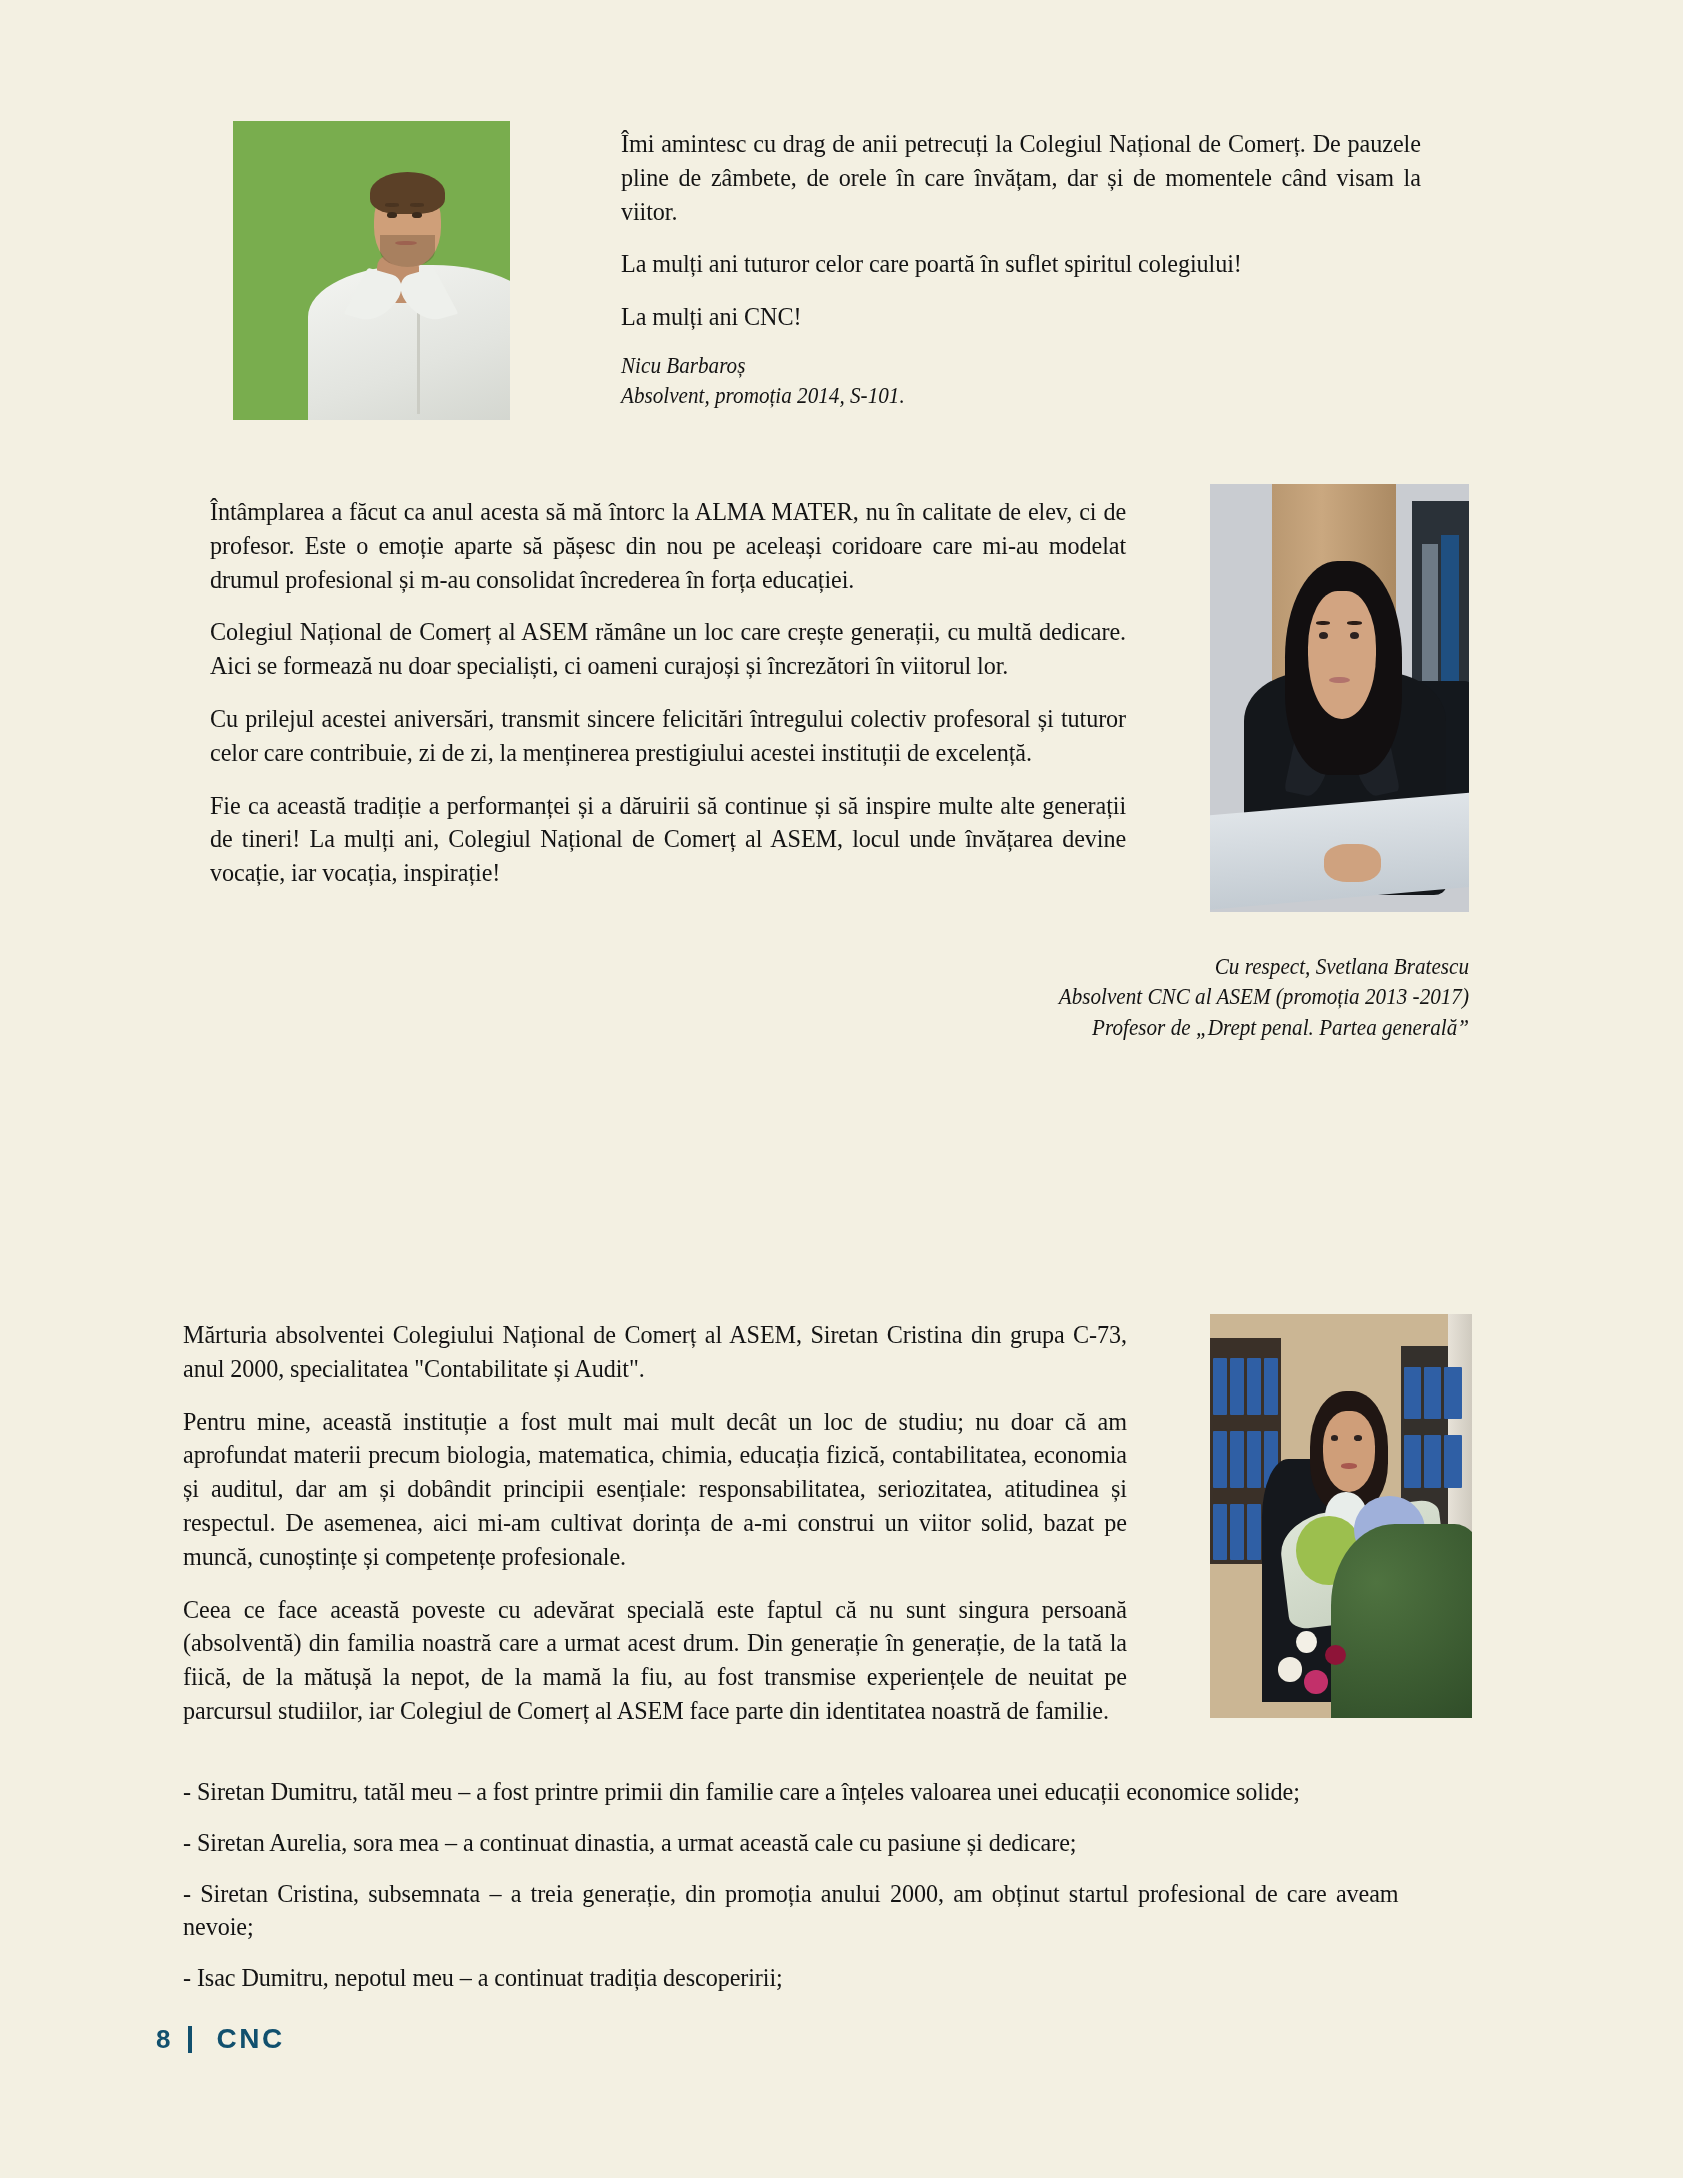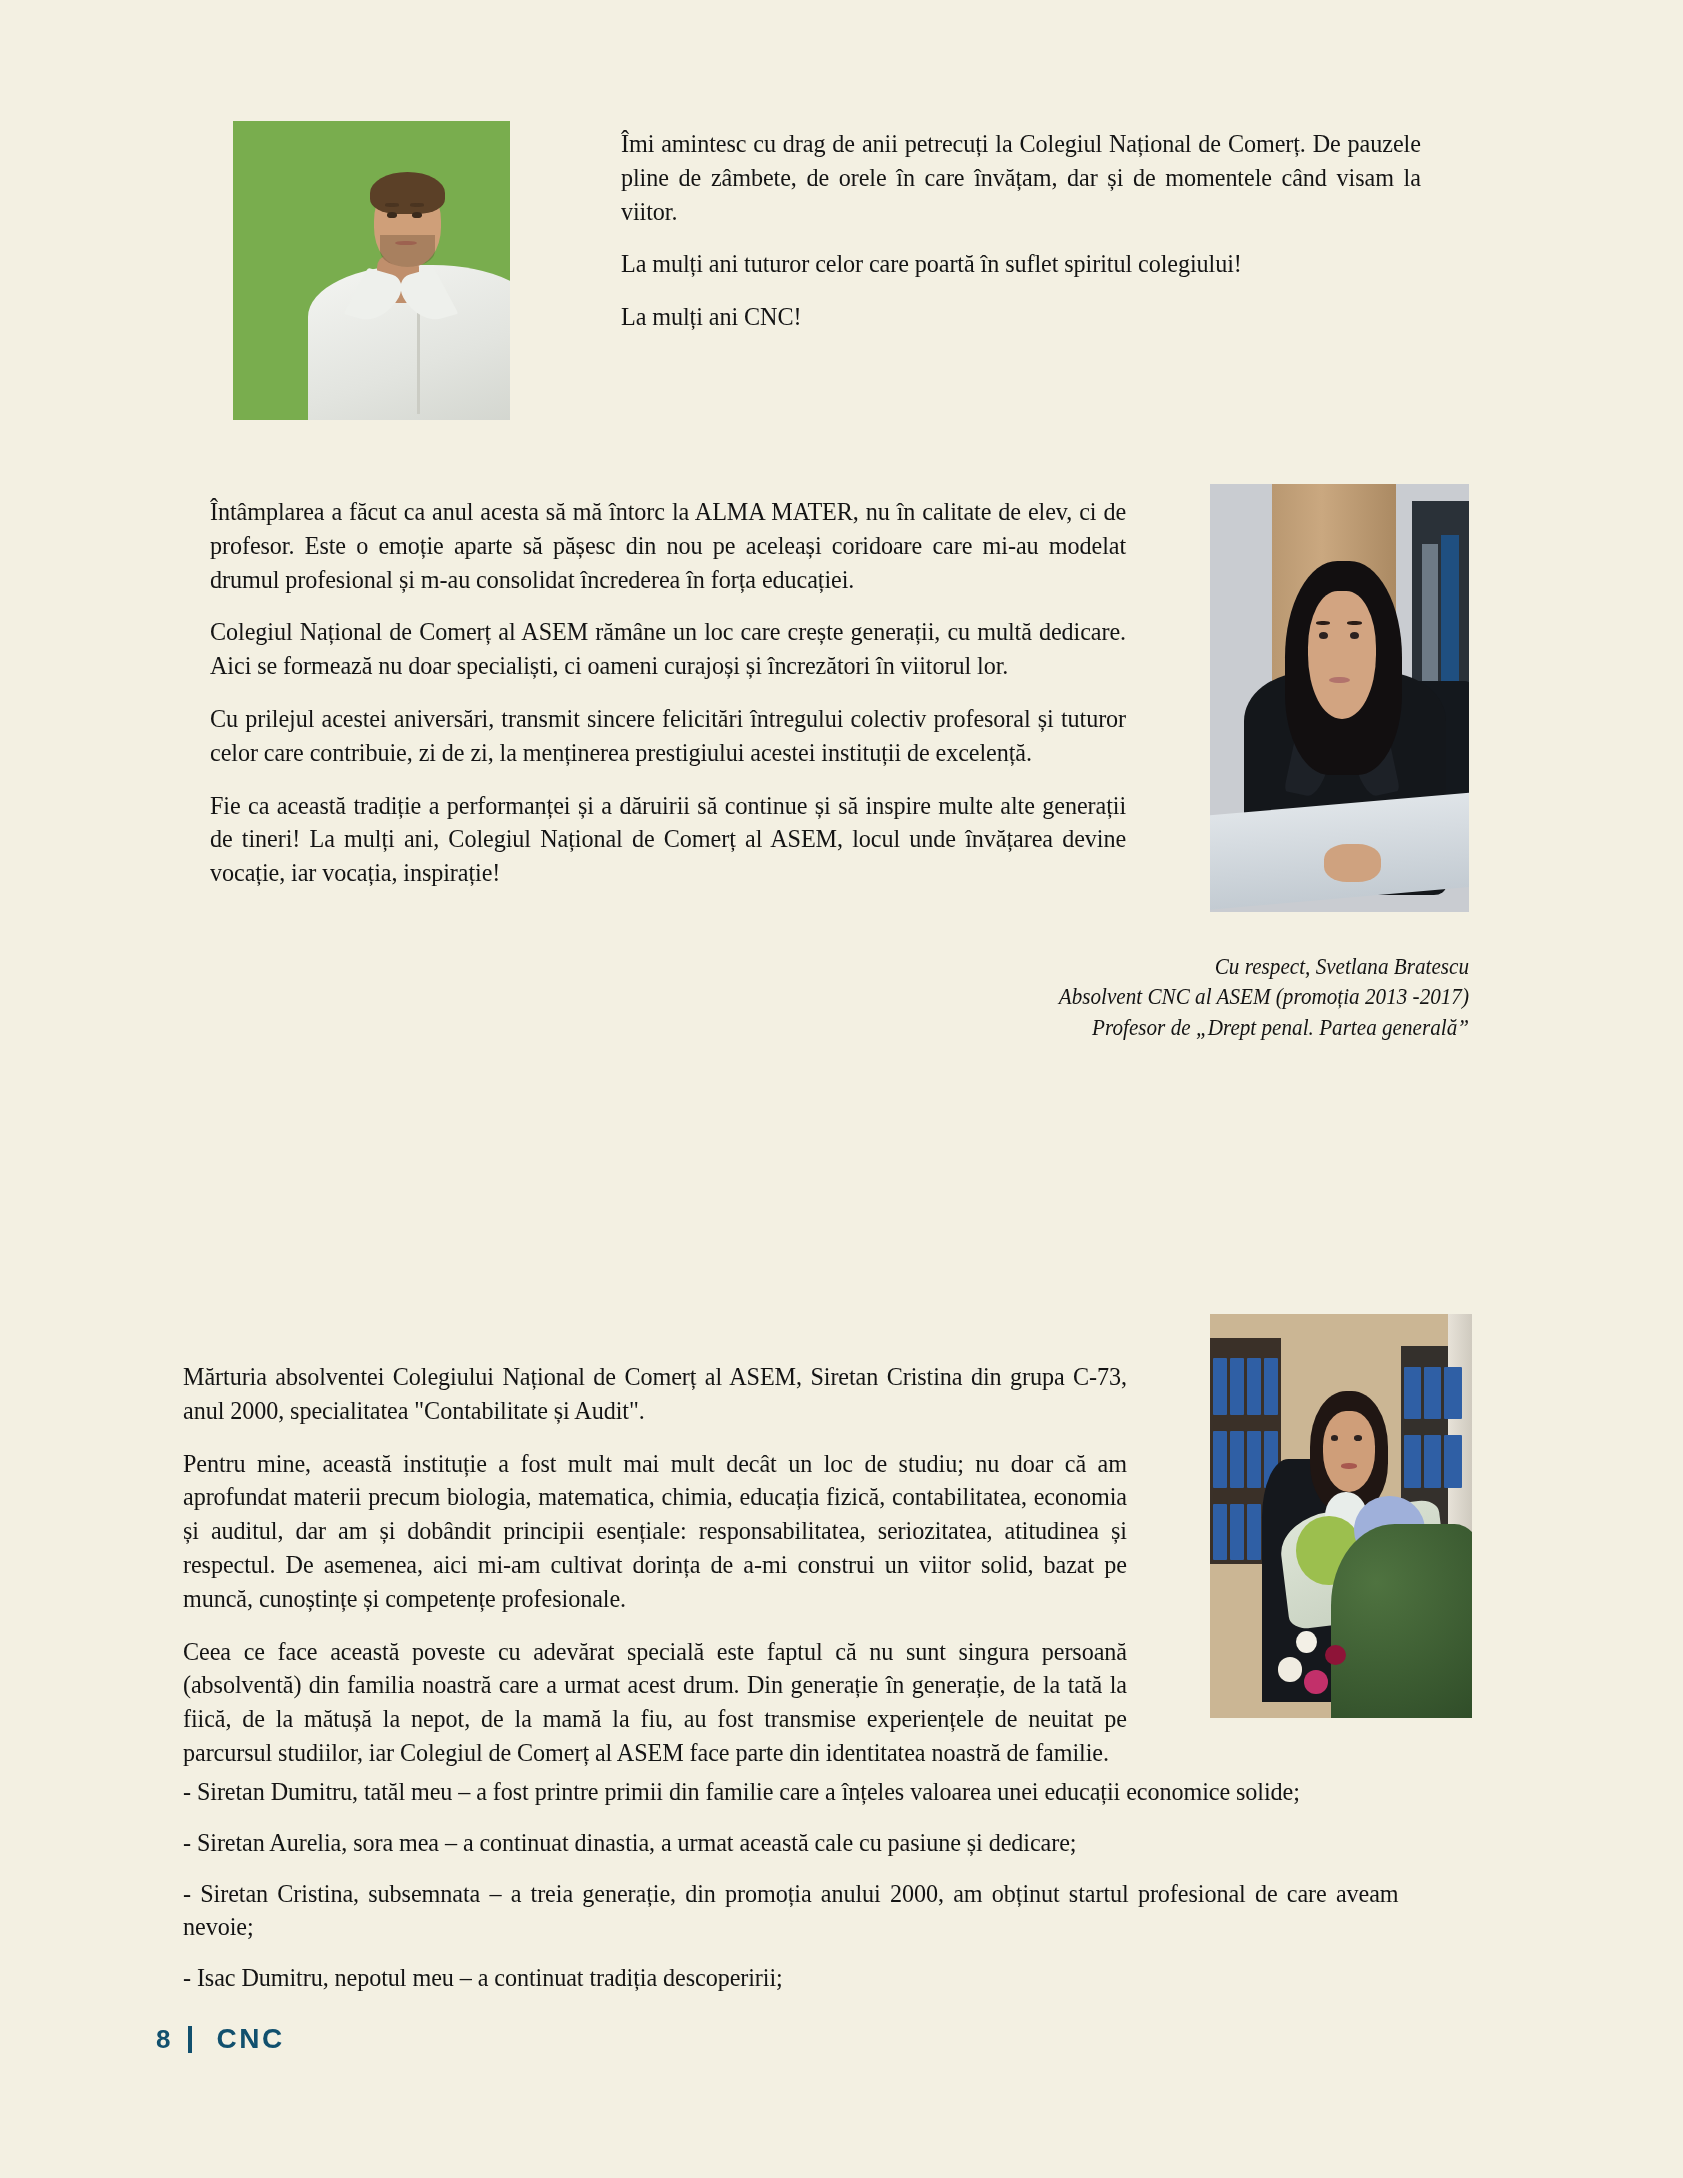--- a/index.html
+++ b/index.html
@@ -117,21 +117,21 @@
     font-size: 27px;
     color: #141414;
     margin: 22px 0 0 0;
     display: inline-block;
     transform: scaleX(0.94);
   }
 
   
   .art3-col {
     position: absolute;
-    left: 183px; top: 1360px;
+    left: 183px; top: 1318px;
     width: 1015px;
   }
   .photo-3 {
     left: 1210px; top: 1314px;
     width: 262px; height: 404px;
   }
   .art3-list {
     position: absolute;
     left: 183px; top: 1775px;
     width: 1307px;
@@ -348,20 +348,24 @@
       <div class="p1-eyeR"></div>
       <div class="p1-mouth"></div>
     </div>
 
     <div class="art1-col">
       <p class="body-text">Îmi amintesc cu drag de anii petrecuți la Colegiul Național de Comerț. De pauzele pline de zâmbete, de orele în care învățam, dar și de momentele când visam la viitor.</p>
       <p class="body-text">La mulți ani tuturor celor care poartă în suflet spiritul colegiului!</p>
       <p class="body-text">La mulți ani CNC!</p>
     </div>
 
+    <div class="art1-sig">
+      <div class="sig">Nicu Barbaroș</div>
+      <div class="sig">Absolvent, promoția 2014, S-101.</div>
+    </div>
   </div>
 
   <div class="art2">
 
     <div class="art2-col">
       <p class="body-text">Întâmplarea a făcut ca anul acesta să mă întorc la ALMA MATER, nu în calitate de elev, ci de profesor. Este o emoție aparte să pășesc din nou pe aceleași coridoare care mi-au modelat drumul profesional și m-au consolidat încrederea în forța educației.</p>
       <p class="body-text">Colegiul Național de Comerț al ASEM rămâne un loc care crește generații, cu multă dedicare. Aici se formează nu doar specialiști, ci oameni curajoși și încrezători în viitorul lor.</p>
       <p class="body-text">Cu prilejul acestei aniversări, transmit sincere felicitări întregului colectiv profesoral și tuturor celor care contribuie, zi de zi, la menținerea prestigiului acestei instituții de excelență.</p>
       <p class="body-text">Fie ca această tradiție a performanței și a dăruirii să continue și să inspire multe alte generații de tineri! La mulți ani, Colegiul Național de Comerț al ASEM,  locul unde învățarea devine vocație, iar vocația, inspirație!</p>
     </div>

